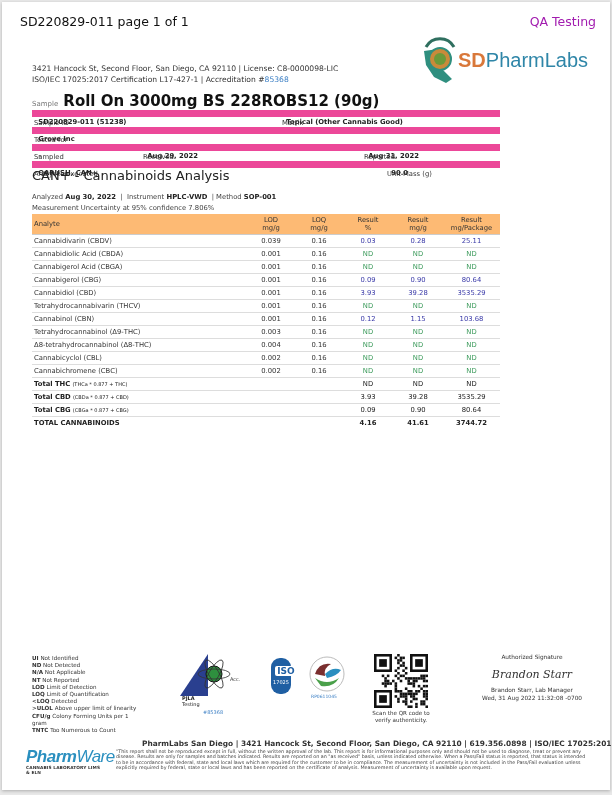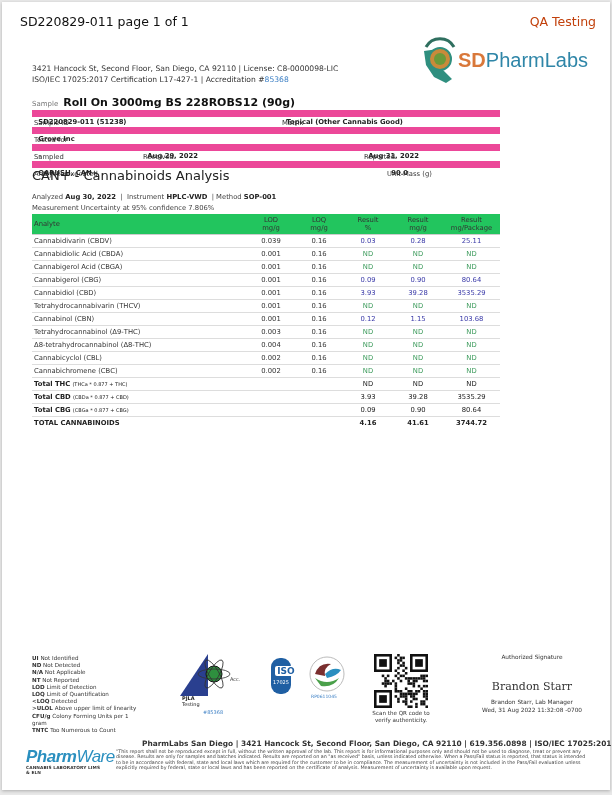--- a/index.html
+++ b/index.html
@@ -1,40 +1,40 @@
 <!DOCTYPE html>
 <html><head>
 <meta charset="utf-8">
 <style>
   html, body { margin:0; padding:0; }
   body { width:612px; height:795px; background:#e8e8e8; font-family:"DejaVu Sans", sans-serif; color:#222; position:relative; overflow:hidden; }
   .page { position:absolute; left:2px; top:2px; width:608px; height:788px; background:#fff; box-shadow:0 1px 3px rgba(0,0,0,0.25); }
   .hdr-id { position:absolute; left:18px; top:12px; font-size:12.5px; color:#111; }
-  .hdr-qa { position:absolute; right:14px; top:12px; font-size:12.5px; color:#c2410c; }
+  .hdr-qa { position:absolute; right:14px; top:12px; font-size:12.5px; color:#a21caf; }
   .lab-title { position:absolute; left:30px; top:41px; font-size:10px; color:#333; }
   .lab-title b { font-weight:bold; }
   .addr { position:absolute; left:30px; top:61px; font-size:7.6px; color:#333; line-height:11px; }
   .addr .link { color:#3b7fc4; }
   .logo { position:absolute; left:416px; top:35px; width:170px; height:48px; }
   .logo .word { position:absolute; left:40px; top:12px; font-size:20px; font-family:"Liberation Sans", sans-serif; }
   .logo .sd { color:#d9783a; font-weight:bold; }
   .logo .ph { color:#2f86a8; }
   .sample-line { position:absolute; left:30px; top:89px; }
   .sample-line .lbl { font-size:7px; color:#777; }
-  .sample-line .val { font-size:11px; font-weight:bold; color:#111; }
+  .sample-line .val { font-size:15px; font-weight:bold; color:#111; }
   .meta { position:absolute; left:30px; top:108px; width:468px; font-size:6.8px; color:#333; }
   .meta .row { position:relative; height:10px; border-top:7px solid #ec4899; }
   .meta .row:last-child { border-bottom:0; }
   .meta span { position:absolute; top:1px; white-space:nowrap; }
   .meta b { font-weight:bold; color:#222; }
   .section-title { position:absolute; left:30px; top:166px; font-size:13px; color:#222; }
   .analyzed { position:absolute; left:30px; top:190px; font-size:6.8px; color:#444; line-height:11px; }
   .analyzed b { color:#222; }
   table.res { position:absolute; left:30px; top:212px; width:468px; border-collapse:collapse; font-size:6.8px; color:#333; }
-  table.res th { background:#22c55e; font-weight:normal; color:#333; text-align:center; line-height:8px; padding:2px 0; border-bottom:1px solid #ccc; }
+  table.res th { background:#fdba74; font-weight:normal; color:#333; text-align:center; line-height:8px; padding:2px 0; border-bottom:1px solid #ccc; }
   table.res th.an { text-align:left; padding-left:2px; }
   table.res td { height:12px; padding:0; border-bottom:1px solid #ddd; text-align:center; }
   table.res td.an { text-align:left; padding-left:2px; }
   table.res td.blue { color:#3a3aa8; }
   table.res td.nd { color:#3a9a5a; }
   table.res tr.total td { color:#222; }
   table.res tr.total td.an b { font-weight:bold; }
   table.res tr.total td .sm { font-size:5px; }
   table.res tr.grand td { font-weight:bold; border-bottom:none; }
   .legend { position:absolute; left:30px; top:653px; font-size:5.6px; line-height:7.2px; color:#333; width:110px; }
@@ -44,21 +44,21 @@
   .acc .pjla { position:absolute; left:4px; top:43px; font-size:5px; font-weight:bold; color:#222; }
   .acc .num { position:absolute; left:25px; top:57px; font-size:5px; color:#3b7fc4; }
   .iso { position:absolute; left:269px; top:656px; width:20px; height:36px; background:#1f5fa3; border-radius:9px; color:#fff; text-align:center; }
   .iso .t1 { font-size:9px; font-weight:bold; margin-top:8px; background:#fff; color:#1f5fa3; border-radius:2px; width:22px; margin-left:4px; }
   .iso .t2 { font-size:5px; margin-top:3px; }
   .dea { position:absolute; left:307px; top:654px; width:36px; height:36px; }
   .dea-num { position:absolute; left:309px; top:692px; font-size:4.5px; color:#3b7fc4; }
   .qr { position:absolute; left:372px; top:652px; width:54px; height:54px; }
   .qr-cap { position:absolute; left:362px; top:708px; width:74px; text-align:center; font-size:5.6px; line-height:7px; color:#333; }
   .sig { position:absolute; left:470px; top:652px; width:120px; text-align:center; font-size:5.8px; color:#333; }
-  .sig .script { font-family:"DejaVu Serif", serif; font-size:11px; color:#333; margin:20px 0 6px 0; }
+  .sig .script { font-family:"DejaVu Serif", serif; font-style:italic; font-size:11px; color:#333; margin:8px 0 6px 0; }
   .sig .name { line-height:7.5px; }
   .footer-lab { position:absolute; left:140px; top:737px; font-size:7.4px; font-weight:bold; color:#333; white-space:nowrap; }
   .pw { position:absolute; left:24px; top:745px; width:76px; }
   .pw .w { font-family:"Liberation Sans", sans-serif; font-size:17px; font-style:italic; font-weight:bold; color:#2a8fbf; letter-spacing:-0.5px; }
   .pw .w .ware { color:#2a8fbf; font-weight:normal; }
   .pw .sub { font-size:4.3px; font-weight:bold; color:#333; margin-top:-2px; letter-spacing:0.1px; }
   .disclaimer { position:absolute; left:114px; top:747px; width:470px; font-size:4.8px; line-height:5.4px; color:#444; }
 </style>
 </head>
 <body>

